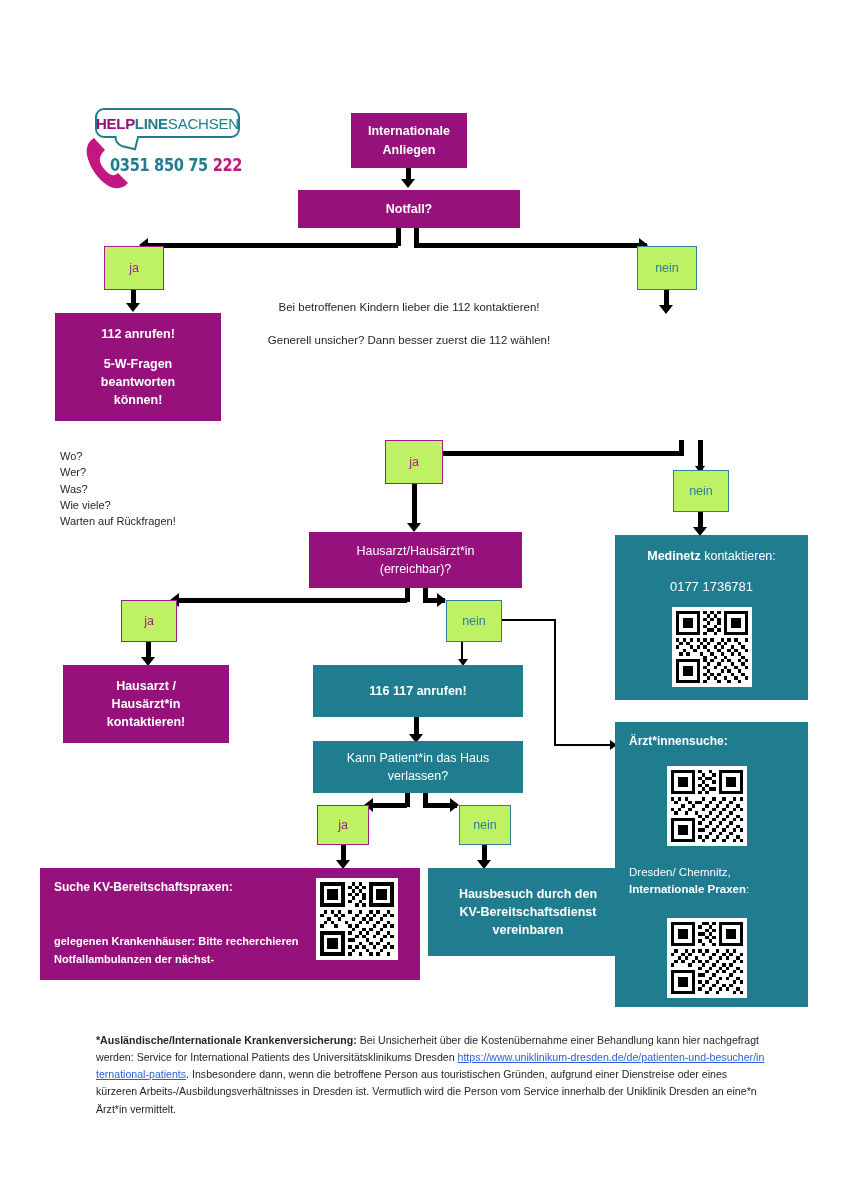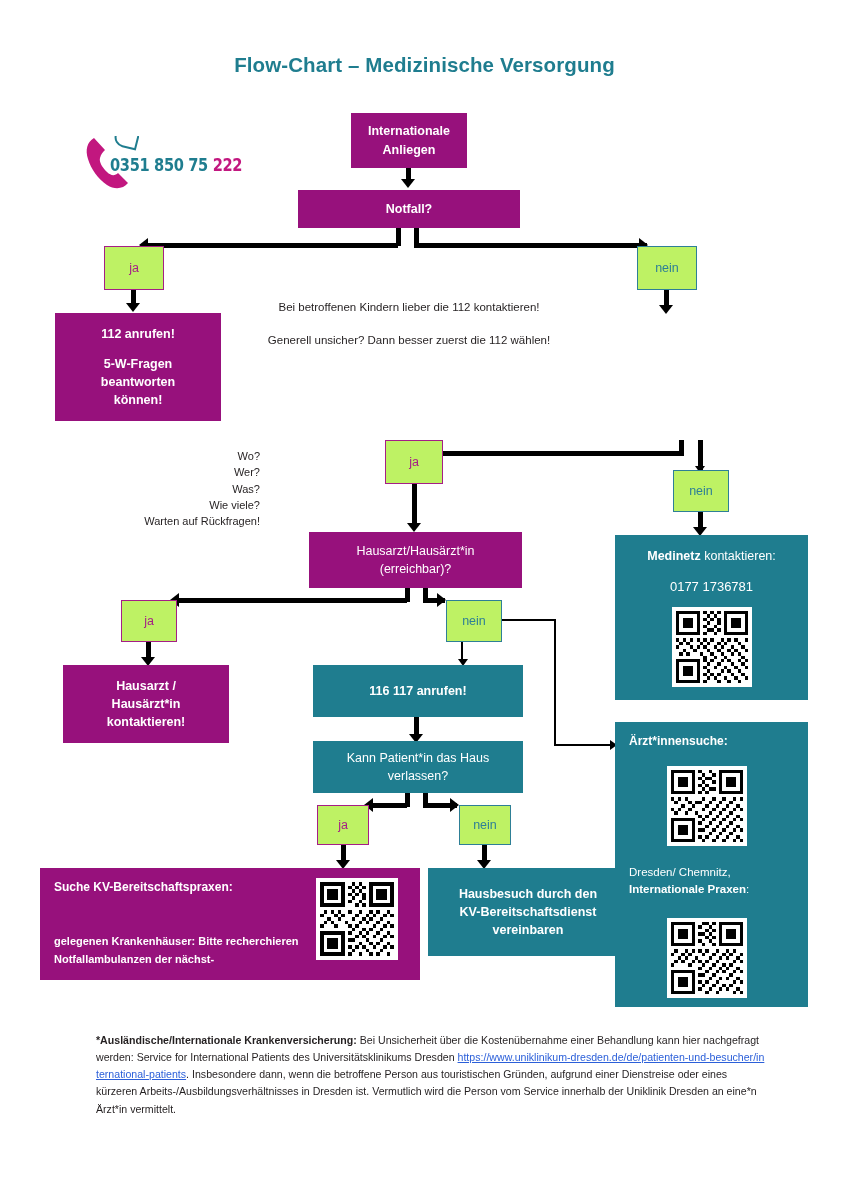--- a/index.html
+++ b/index.html
@@ -132,21 +132,21 @@
     font-size:11.5px;
     color:#231f20;
     line-height:1.9;
     text-align:center;
   }
   .wlist{
     position:absolute;
     font-size:11px;
     color:#231f20;
     line-height:1.48;
-    text-align:right;
+    text-align:left;
   }
 
   
   .panel{
     position:absolute;
     box-sizing:border-box;
     color:#ffffff;
     font-size:12px;
   }
   .panel.teal{background:#1F7D8F;}
@@ -166,23 +166,27 @@
     text-align:left;
   }
   .footer b{font-weight:bold;}
   .footer .lnk{color:#2b5fd9;text-decoration:underline;word-break:break-all;}
 </style>
 </head>
 <body>
 
 <div id="page">
 
-  <div class="title">Flow-Chart – Medizinische Versorgung</div>
 
   <div class="logo">
+    <div class="bubble">
+      <span class="logo-word lw-help">HELP</span>
+        <span class="logo-word lw-line">LINE</span>
+        <span class="logo-word lw-sachsen">SACHSEN</span>
+    </div>
     <div class="bubble-tail"></div>
     <div class="phone-icon">
       <svg width="46" height="55" viewBox="0 0 46 55">
         <path d="M9 2 C2 6 0 14 3 23 C6 33 13 43 22 49 C30 54 38 53 43 47 L33 37 C30 40 26 40 22 36 C17 31 14 26 15 22 C16 18 18 16 20 14 Z" fill="#C2177F"></path>
       </svg>
     </div>
     <div class="logo-number"><span class="ln-teal">0351 850 75 </span><span class="ln-mag">222</span></div>
   </div>
 
   <div class="box mag bold" style="left:351px;top:113px;width:116px;height:55px;">

